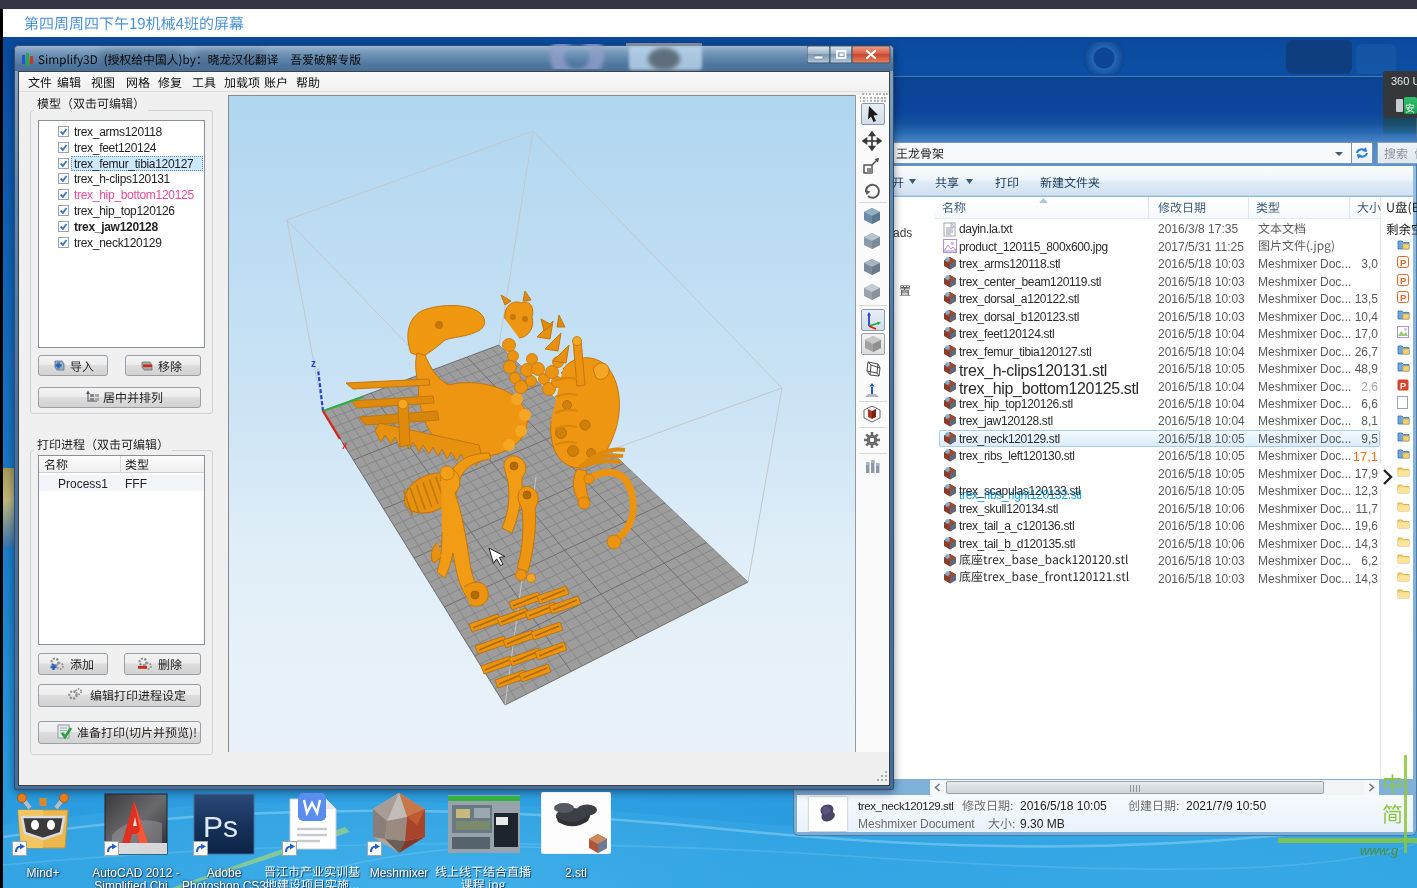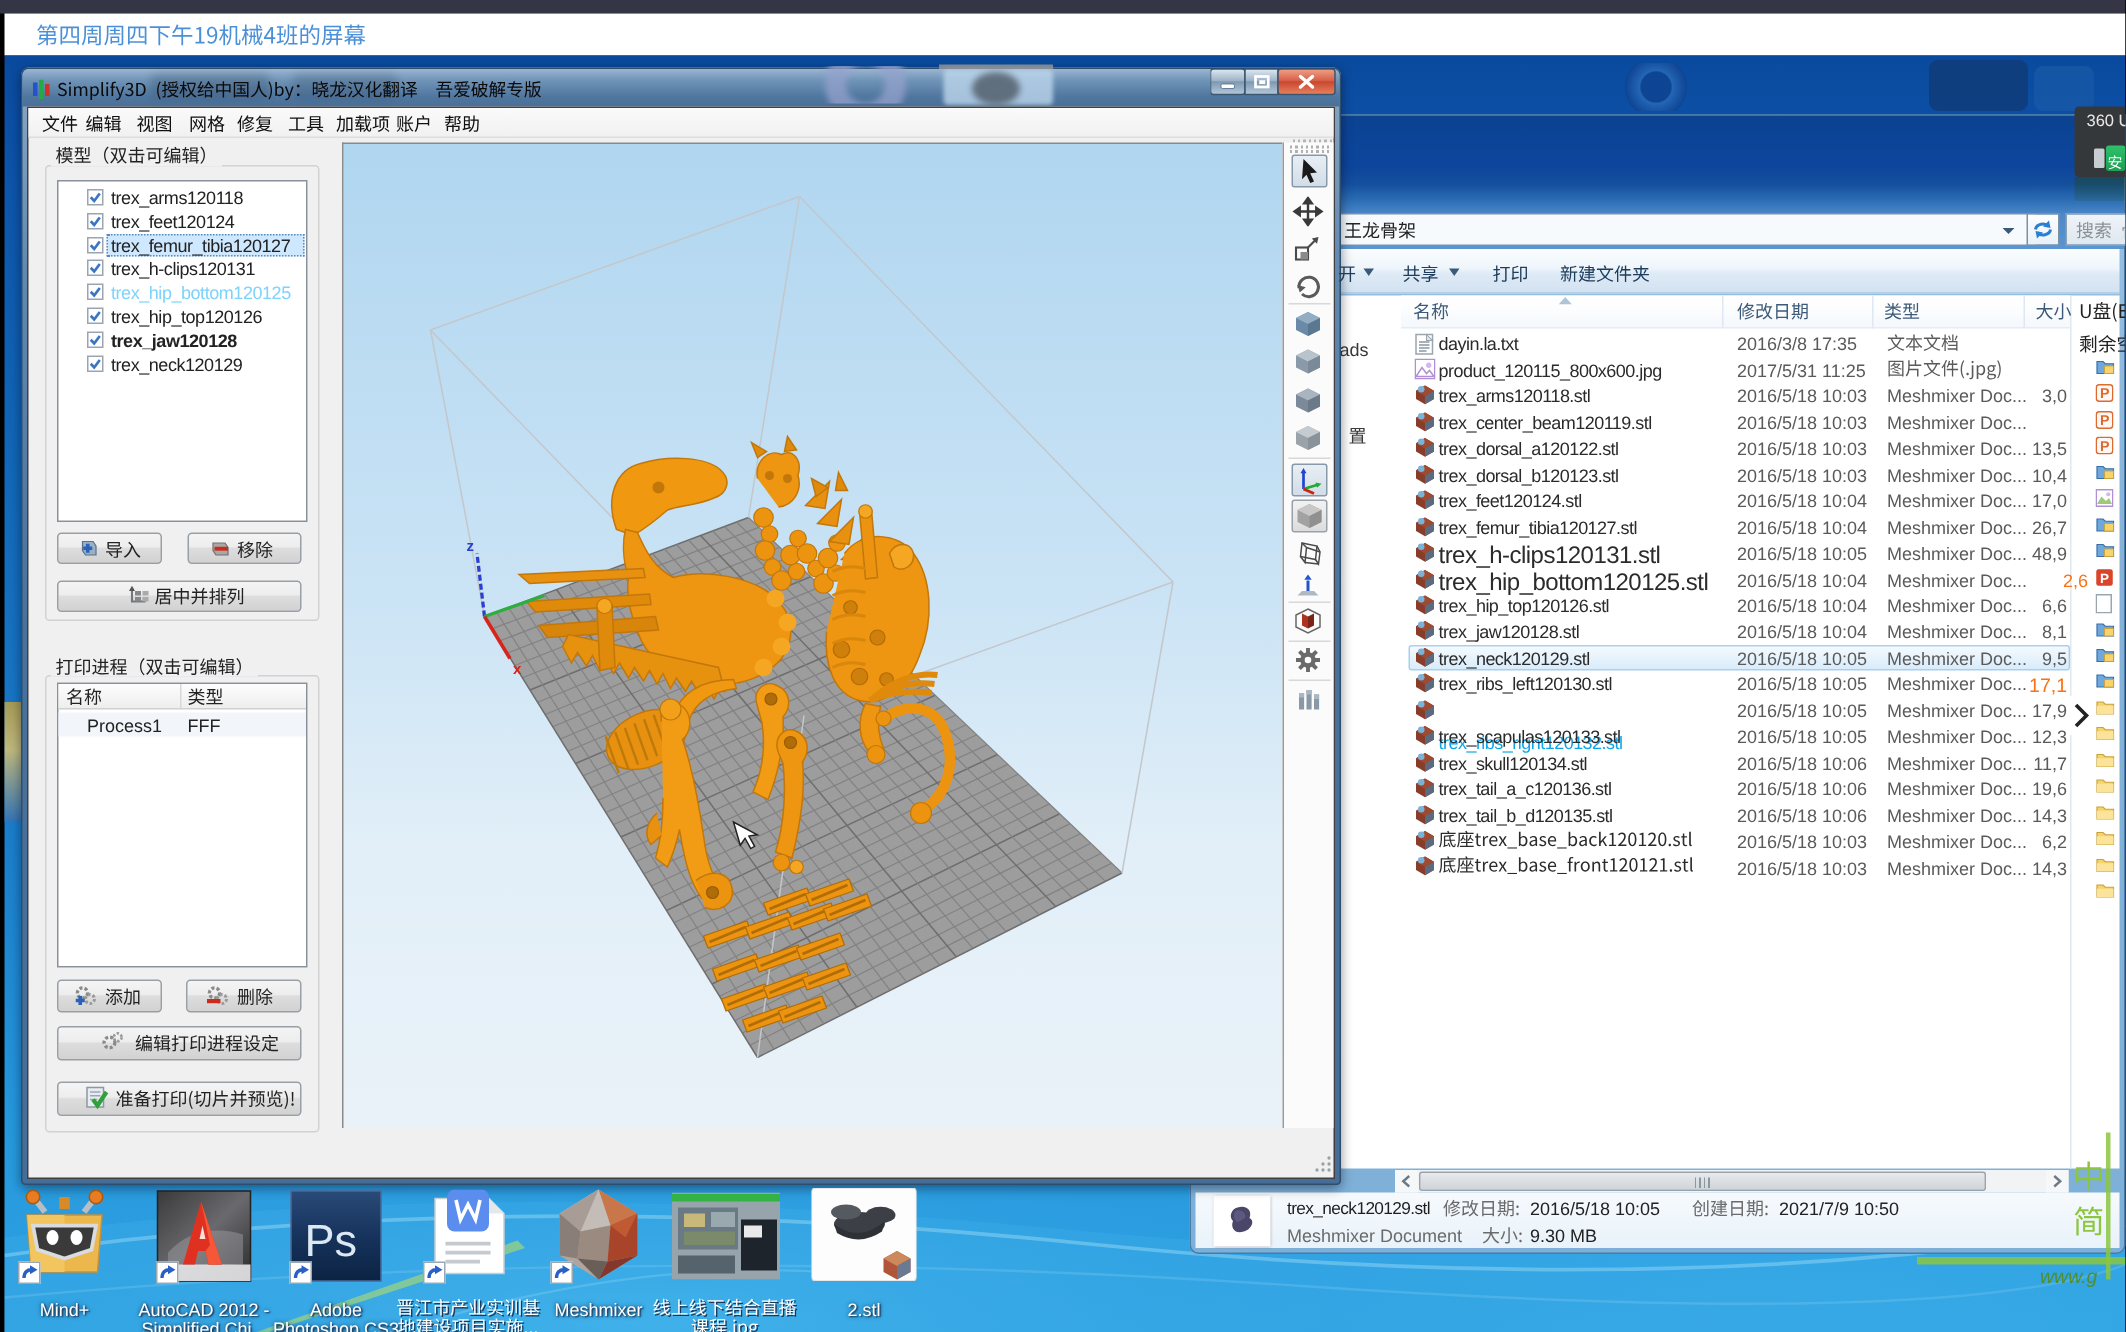--- a/index.html
+++ b/index.html
@@ -191,21 +191,21 @@
     <svg width="14" height="14">
       <path d="M7 1 L13 4.5 L13 10 L7 13.5 L1 10 L1 4.5 Z" fill="#8a3c2a"></path>
       <path d="M7 1 L13 4.5 L7 8 L1 4.5 Z" fill="#a04a30"></path>
       <path d="M7 8 L13 4.5 L13 10 L7 13.5 Z" fill="#5a6b80"></path>
       <circle cx="4.5" cy="3.5" r="2.2" fill="#7ab2d8"></circle>
     </svg>
   </div>
 <div class="abs" style="left:959px;top:380px;font-size:16px;color:#2b2b2b;white-space:nowrap;letter-spacing:-0.35px">trex_hip_bottom120125.stl</div>
 <div class="abs" style="left:1158px;top:380px;font-size:12px;color:#5a5a5a;white-space:nowrap">2016/5/18 10:04</div>
 <div class="abs" style="left:1258px;top:380px;font-size:12px;color:#5a5a5a;white-space:nowrap">Meshmixer Doc...</div>
-<div class="abs" style="right:25px;top:380px;font-size:12px;color:#f97316">2,6</div>
+<div class="abs" style="right:39px;top:380px;font-size:12px;color:#a3a3a3">2,6</div>
 <div class="abs" style="left:943px;top:396px;width:14px;height:15px;">
     <svg width="14" height="14">
       <path d="M7 1 L13 4.5 L13 10 L7 13.5 L1 10 L1 4.5 Z" fill="#8a3c2a"></path>
       <path d="M7 1 L13 4.5 L7 8 L1 4.5 Z" fill="#a04a30"></path>
       <path d="M7 8 L13 4.5 L13 10 L7 13.5 Z" fill="#5a6b80"></path>
       <circle cx="4.5" cy="3.5" r="2.2" fill="#7ab2d8"></circle>
     </svg>
   </div>
 <div class="abs" style="left:959px;top:397px;font-size:12px;color:#2b2b2b;white-space:nowrap;letter-spacing:-0.35px">trex_hip_top120126.stl</div>
 <div class="abs" style="left:1158px;top:397px;font-size:12px;color:#5a5a5a;white-space:nowrap">2016/5/18 10:04</div>
@@ -569,21 +569,21 @@
     <svg width="9" height="9">
       <path d="M1.5 4.5 L3.8 7 L7.5 2" stroke="#3a76c4" stroke-width="1.8" fill="none"></path>
     </svg>
   </div>
 <div class="abs" style="left:74px;top:172px;font-size:12px;letter-spacing:-0.3px;color:#222;white-space:nowrap;">trex_h-clips120131</div>
 <div class="abs" style="left:58px;top:189px;width:11px;height:11px;background:#fff;border:1px solid #9aa5b0;">
     <svg width="9" height="9">
       <path d="M1.5 4.5 L3.8 7 L7.5 2" stroke="#3a76c4" stroke-width="1.8" fill="none"></path>
     </svg>
   </div>
-<div class="abs" style="left:74px;top:188px;font-size:12px;letter-spacing:-0.3px;color:#7dd3fc;white-space:nowrap;">trex_hip_bottom120125</div>
+<div class="abs" style="left:74px;top:188px;font-size:12px;letter-spacing:-0.3px;color:#ec4899;white-space:nowrap;">trex_hip_bottom120125</div>
 <div class="abs" style="left:58px;top:205px;width:11px;height:11px;background:#fff;border:1px solid #9aa5b0;">
     <svg width="9" height="9">
       <path d="M1.5 4.5 L3.8 7 L7.5 2" stroke="#3a76c4" stroke-width="1.8" fill="none"></path>
     </svg>
   </div>
 <div class="abs" style="left:74px;top:204px;font-size:12px;letter-spacing:-0.3px;color:#222;white-space:nowrap;">trex_hip_top120126</div>
 <div class="abs" style="left:58px;top:221px;width:11px;height:11px;background:#fff;border:1px solid #9aa5b0;">
     <svg width="9" height="9">
       <path d="M1.5 4.5 L3.8 7 L7.5 2" stroke="#3a76c4" stroke-width="1.8" fill="none"></path>
     </svg>

